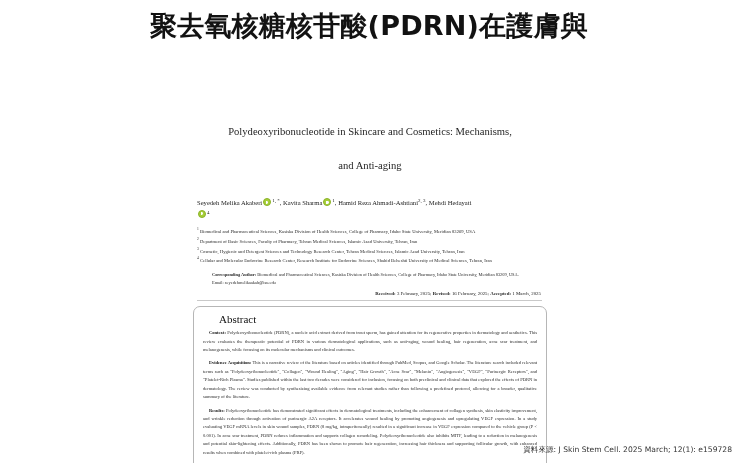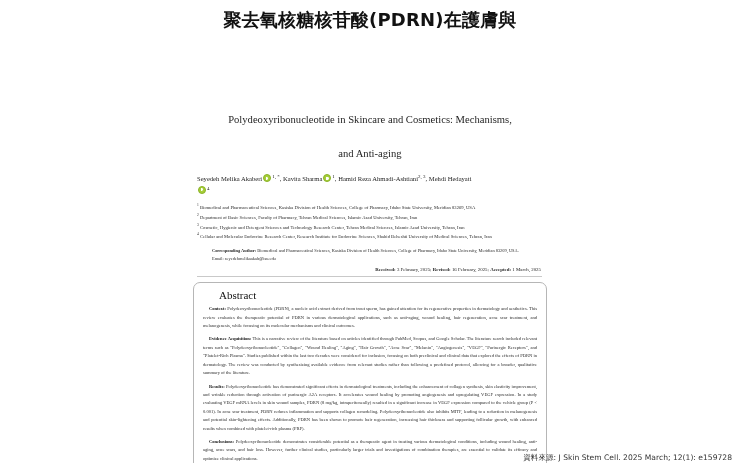--- a/index.html
+++ b/index.html
@@ -13,42 +13,42 @@
     font-family: "Liberation Serif", serif;
     color: #1a1a1a;
     overflow: hidden;
     position: relative;
   }
 
   
   .cn-title {
     margin: 0;
     padding: 8px 150px 0 150px;
-    text-align: center;
+    text-align: left;
     font-family: "DejaVu Sans", sans-serif;
     font-weight: 700;
-    font-size: 18px;
+    font-size: 27px;
     line-height: 1.33;
     letter-spacing: 0.2px;
     color: #121212;
   }
   .cn-title .cn-line { display: block; white-space: nowrap; }
 
   
   .paper {
     position: absolute;
     left: 185px;
     top: 103px;
     width: 370px;
     height: 352px;
     background: #ffffff;
   }
 
   .en-title {
-    margin: 0;
+    margin: 12px;
     padding: 8px 14px 0 14px;
     text-align: center;
     font-family: "Liberation Serif", serif;
     font-size: 10.6px;
     line-height: 1.62;
     color: #242424;
     font-weight: 400;
   }
 
   .authors {
@@ -137,21 +137,21 @@
     text-align: justify;
     color: #2b2b2b;
     text-indent: 6px;
   }
   .abs-p b { font-weight: 700; color: #141414; }
 
   
   .source {
     position: absolute;
     right: 8px;
-    bottom: 0;
+    bottom: 8px;
     font-family: "DejaVu Sans", sans-serif;
     font-size: 7.6px;
     color: #333333;
     white-space: nowrap;
   }
 </style>
 </head>
 <body>
 
 <h1 class="cn-title">

